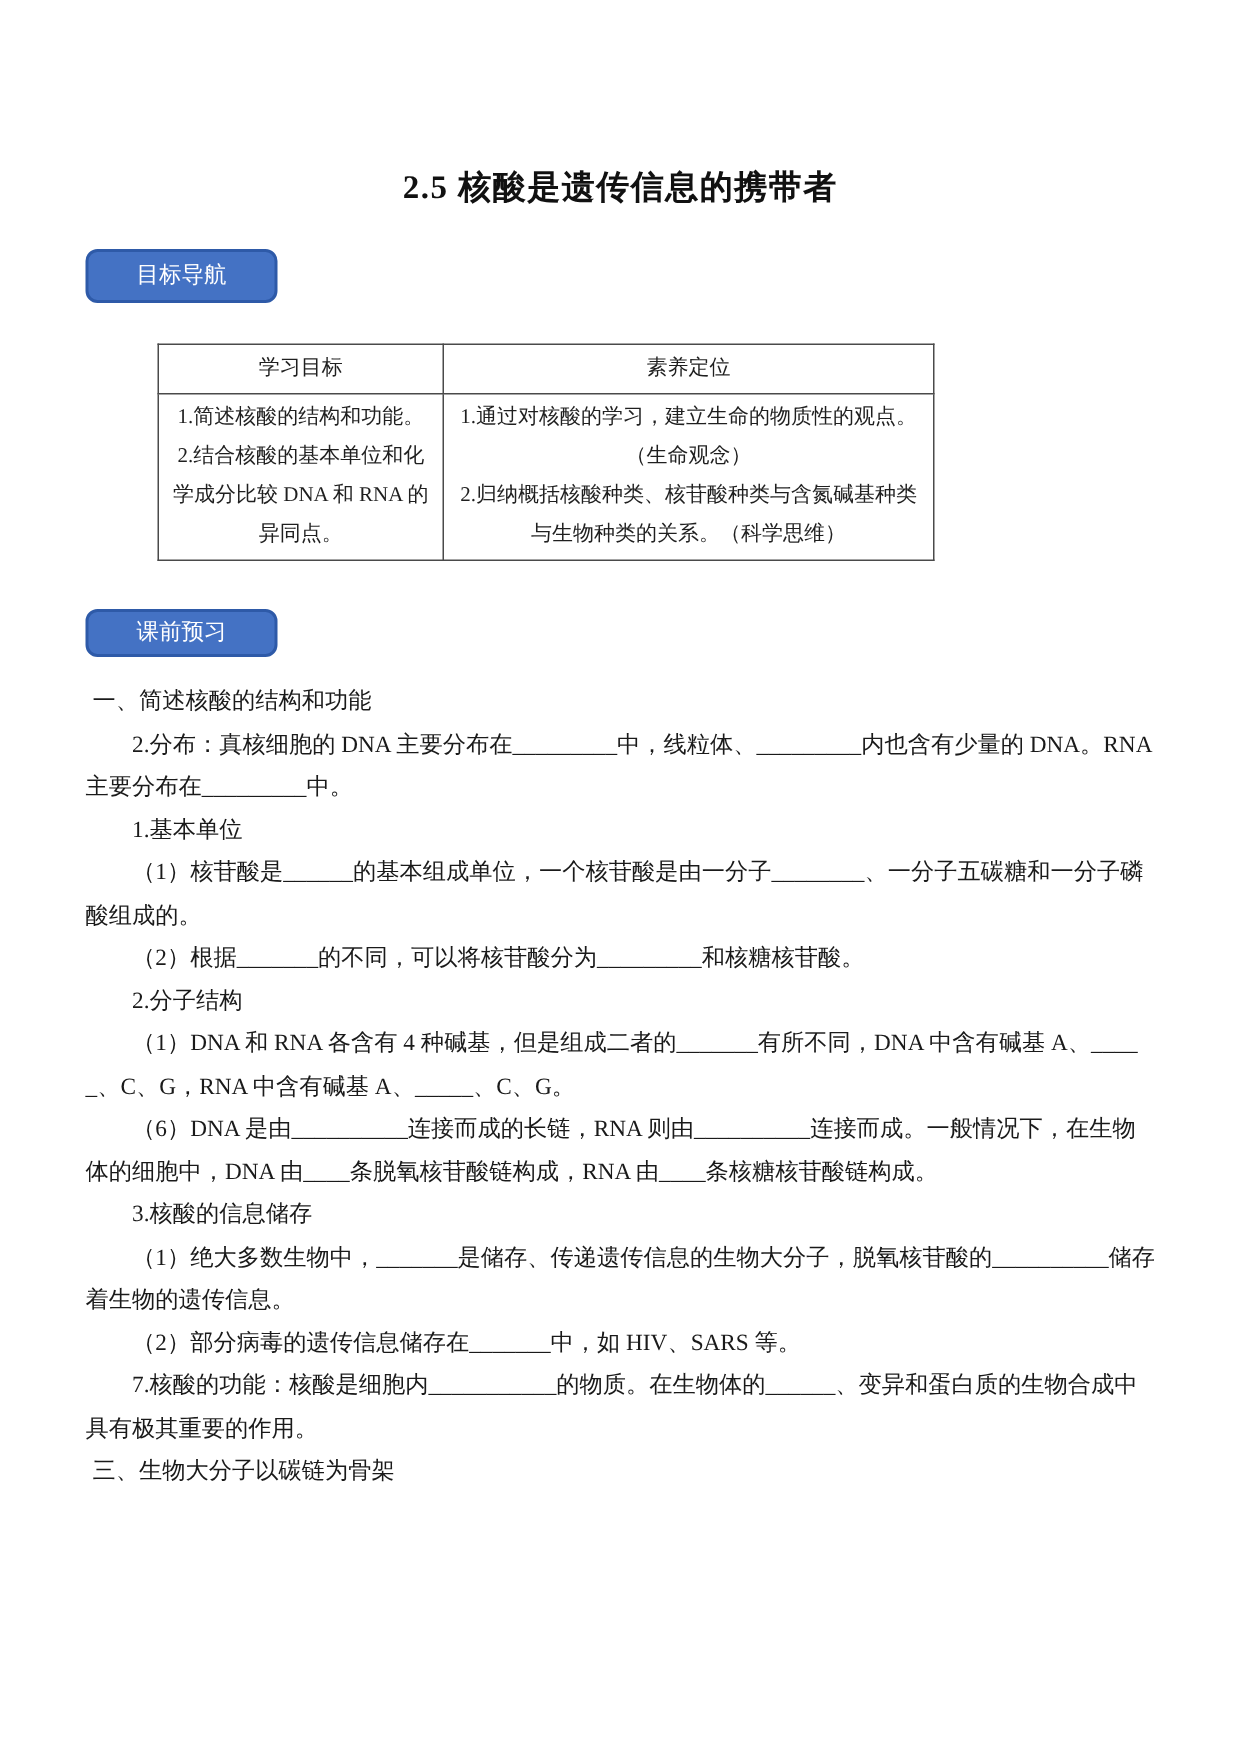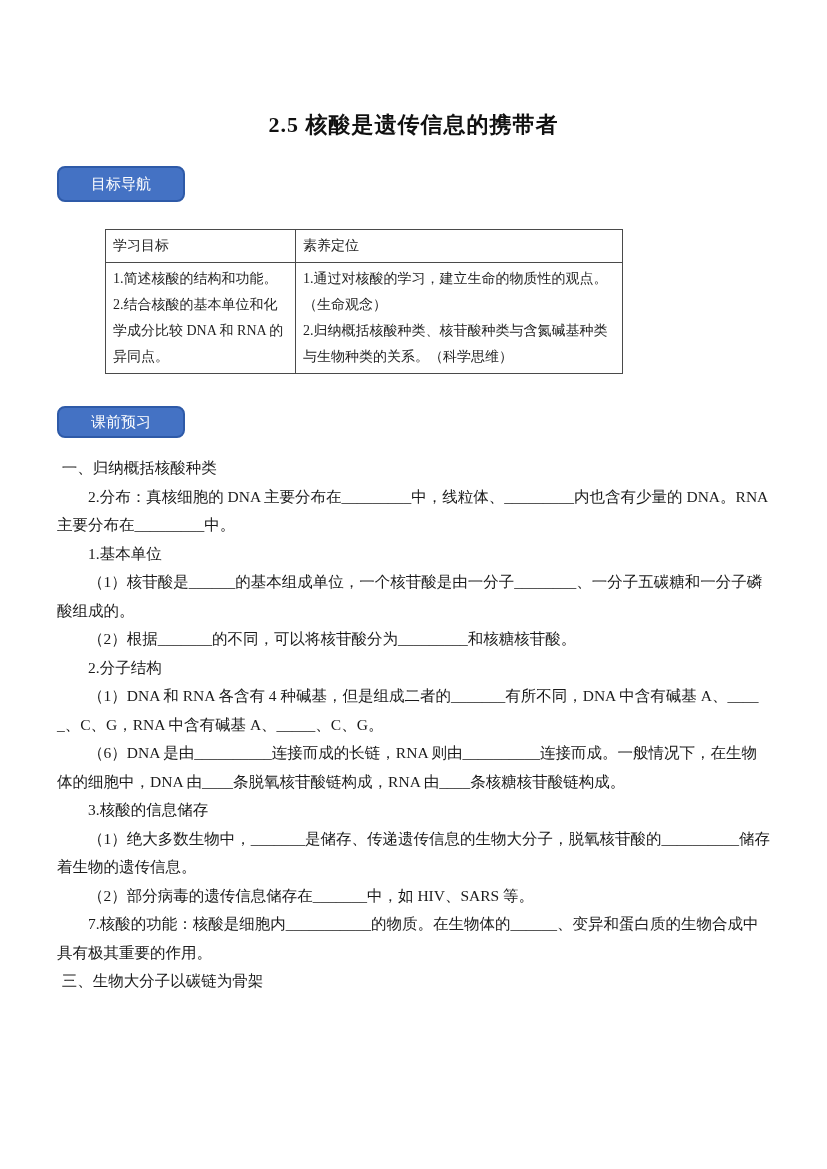--- a/index.html
+++ b/index.html
@@ -43,21 +43,21 @@
   .objective-table {
     margin: 27px 0 0 105px;
     border-collapse: collapse;
     table-layout: fixed;
     width: 517px;
     font-size: 14px;
   }
   .objective-table th, .objective-table td {
     border: 1.5px solid #4a4a4a;
     vertical-align: top;
-    text-align: left;
+    text-align: center;
     font-weight: normal;
     padding: 3px 7px;
     line-height: 26px;
     white-space: pre-line;
     word-break: break-all;
   }
   .col-goals { width: 190px; }
   .col-literacy { width: 327px; }
   .content {
     margin-top: 16px;
@@ -90,21 +90,21 @@
 2.结合核酸的基本单位和化学成分比较 DNA 和 RNA 的异同点。</td>
         <td class="col-literacy">1.通过对核酸的学习，建立生命的物质性的观点。（生命观念）
 2.归纳概括核酸种类、核苷酸种类与含氮碱基种类与生物种类的关系。（科学思维）</td>
       </tr>
     </tbody>
   </table>
 
   <div class="pill-button btn-preview">课前预习</div>
 
   <div class="content" id="content-container">
-      <p class="section">一、归纳概括核酸种类</p>
+      <p class="section">一、简述核酸的结构和功能</p>
       <p class="indent">2.分布：真核细胞的 DNA 主要分布在_________中，线粒体、_________内也含有少量的 DNA。RNA 主要分布在_________中。</p>
       <p class="indent">1.基本单位</p>
       <p class="indent">（1）核苷酸是______的基本组成单位，一个核苷酸是由一分子________、一分子五碳糖和一分子磷酸组成的。</p>
       <p class="indent">（2）根据_______的不同，可以将核苷酸分为_________和核糖核苷酸。</p>
       <p class="indent">2.分子结构</p>
       <p class="indent">（1）DNA 和 RNA 各含有 4 种碱基，但是组成二者的_______有所不同，DNA 中含有碱基 A、_____、C、G，RNA 中含有碱基 A、_____、C、G。</p>
       <p class="indent">（6）DNA 是由__________连接而成的长链，RNA 则由__________连接而成。一般情况下，在生物体的细胞中，DNA 由____条脱氧核苷酸链构成，RNA 由____条核糖核苷酸链构成。</p>
       <p class="indent">3.核酸的信息储存</p>
       <p class="indent">（1）绝大多数生物中，_______是储存、传递遗传信息的生物大分子，脱氧核苷酸的__________储存着生物的遗传信息。</p>
       <p class="indent">（2）部分病毒的遗传信息储存在_______中，如 HIV、SARS 等。</p>

